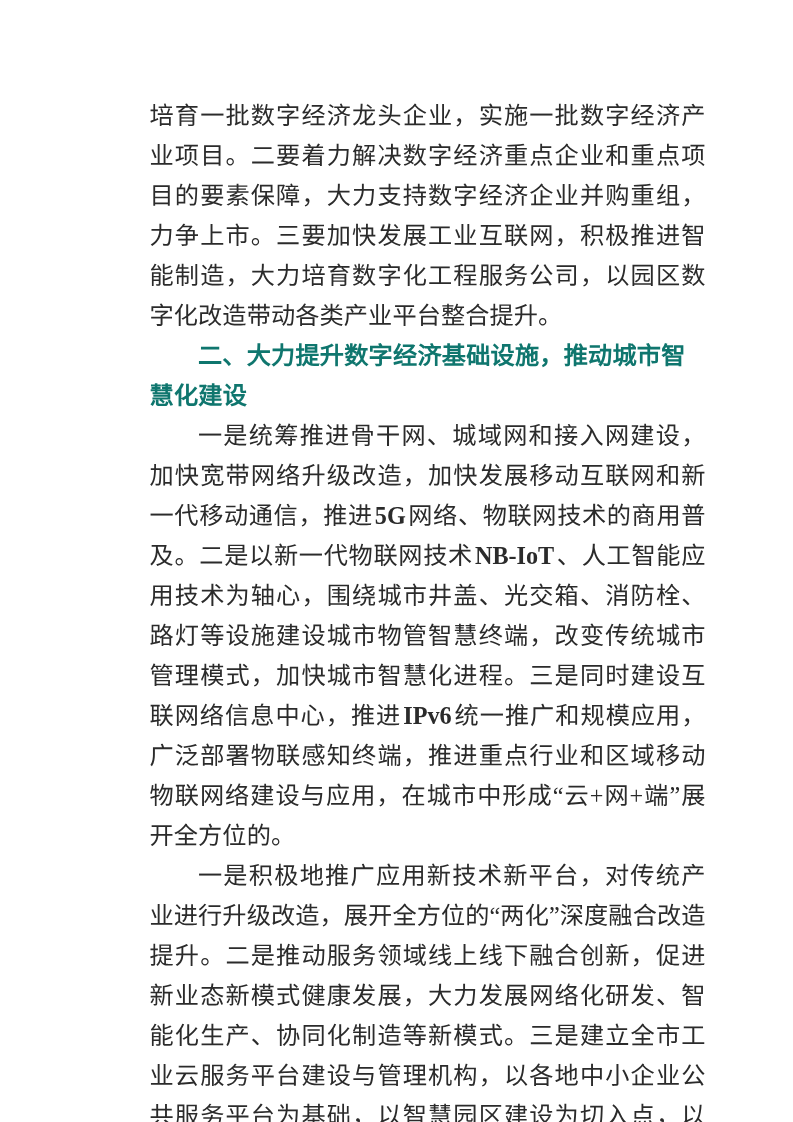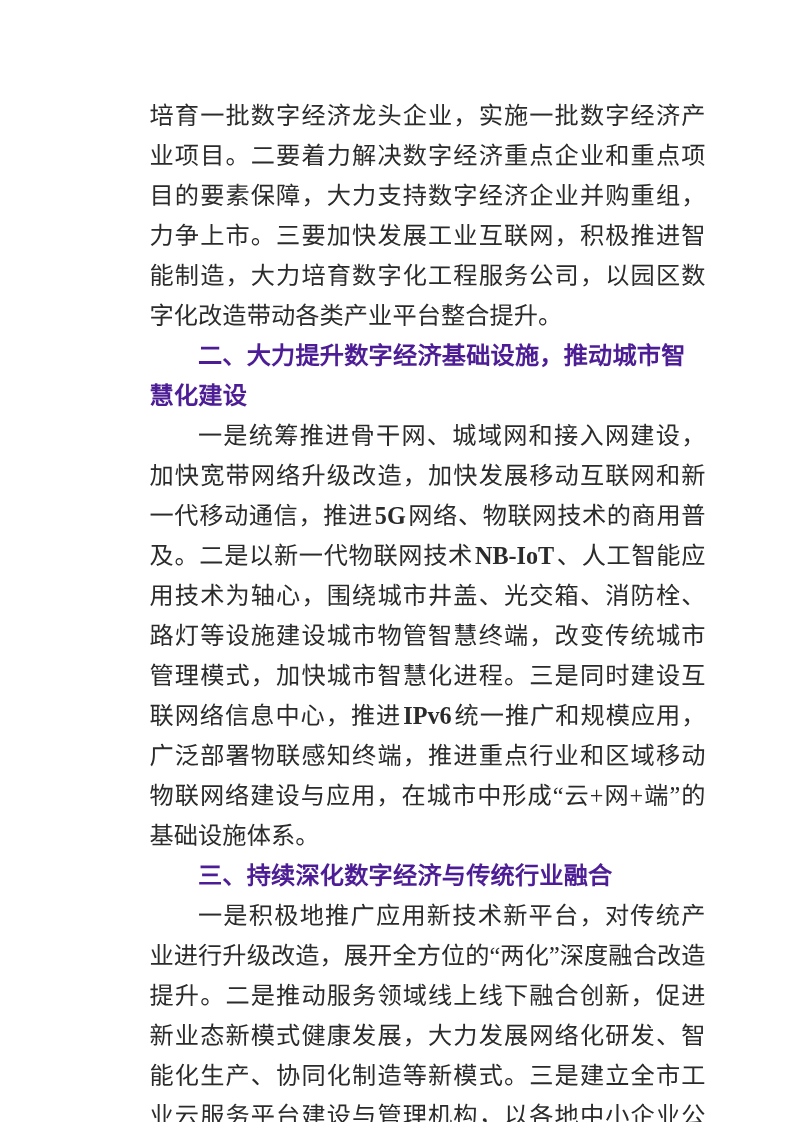--- a/index.html
+++ b/index.html
@@ -44,21 +44,21 @@
   .para.indent {
     text-indent: 48.4px;
   }
 
   
   .heading {
     font-family: "Liberation Sans", "DejaVu Sans", sans-serif;
     font-size: 24.2px;
     line-height: 40px;
     font-weight: 700;
-    color: #4c1d95;
+    color: #0f766e;
     text-indent: 48.4px;
     text-align: left;
     margin: 0;
     letter-spacing: 0.2px;
     word-break: break-all;
   }
 
   
   .lat {
     font-family: "Liberation Serif", "DejaVu Serif", serif;
@@ -70,17 +70,16 @@
 
   .blk + .blk { margin-top: 0; }
 </style>
 </head>
 <body>
 
 <div class="page">
   <div class="doc-body" id="doc-body">
       <p class="blk para">培育一批数字经济龙头企业，实施一批数字经济产业项目。二要着力解决数字经济重点企业和重点项目的要素保障，大力支持数字经济企业并购重组，力争上市。三要加快发展工业互联网，积极推进智能制造，大力培育数字化工程服务公司，以园区数字化改造带动各类产业平台整合提升。</p>
       <p class="blk heading">二、大力提升数字经济基础设施，推动城市智慧化建设</p>
-      <p class="blk para indent"><span>一是统筹推进骨干网、城域网和接入网建设，加快宽带网络升级改造，加快发展移动互联网和新一代移动通信，推进</span><span class="lat">5G</span><span>网络、物联网技术的商用普及。二是以新一代物联网技术</span><span class="lat">NB-IoT</span><span>、人工智能应用技术为轴心，围绕城市井盖、光交箱、消防栓、路灯等设施建设城市物管智慧终端，改变传统城市管理模式，加快城市智慧化进程。三是同时建设互联网络信息中心，推进</span><span class="lat">IPv6</span><span>统一推广和规模应用，广泛部署物联感知终端，推进重点行业和区域移动物联网络建设与应用，在城市中形成“云+网+端”的基础设施体系。</span></p>
-      <p class="blk heading">三、持续深化数字经济与传统行业融合</p>
+      <p class="blk para indent"><span>一是统筹推进骨干网、城域网和接入网建设，加快宽带网络升级改造，加快发展移动互联网和新一代移动通信，推进</span><span class="lat">5G</span><span>网络、物联网技术的商用普及。二是以新一代物联网技术</span><span class="lat">NB-IoT</span><span>、人工智能应用技术为轴心，围绕城市井盖、光交箱、消防栓、路灯等设施建设城市物管智慧终端，改变传统城市管理模式，加快城市智慧化进程。三是同时建设互联网络信息中心，推进</span><span class="lat">IPv6</span><span>统一推广和规模应用，广泛部署物联感知终端，推进重点行业和区域移动物联网络建设与应用，在城市中形成“云+网+端”展开全方位的。</span></p>
       <p class="blk para indent">一是积极地推广应用新技术新平台，对传统产业进行升级改造，展开全方位的“两化”深度融合改造提升。二是推动服务领域线上线下融合创新，促进新业态新模式健康发展，大力发展网络化研发、智能化生产、协同化制造等新模式。三是建立全市工业云服务平台建设与管理机构，以各地中小企业公共服务平台为基础，以智慧园区建设为切入点，以软件开发企业为技术骨干力量，形成能够辐射全市范围的工业云服务平台，引导、助推我市传统行业数字化建设。</p>
     </div>
 </div>
 
 </body></html>

